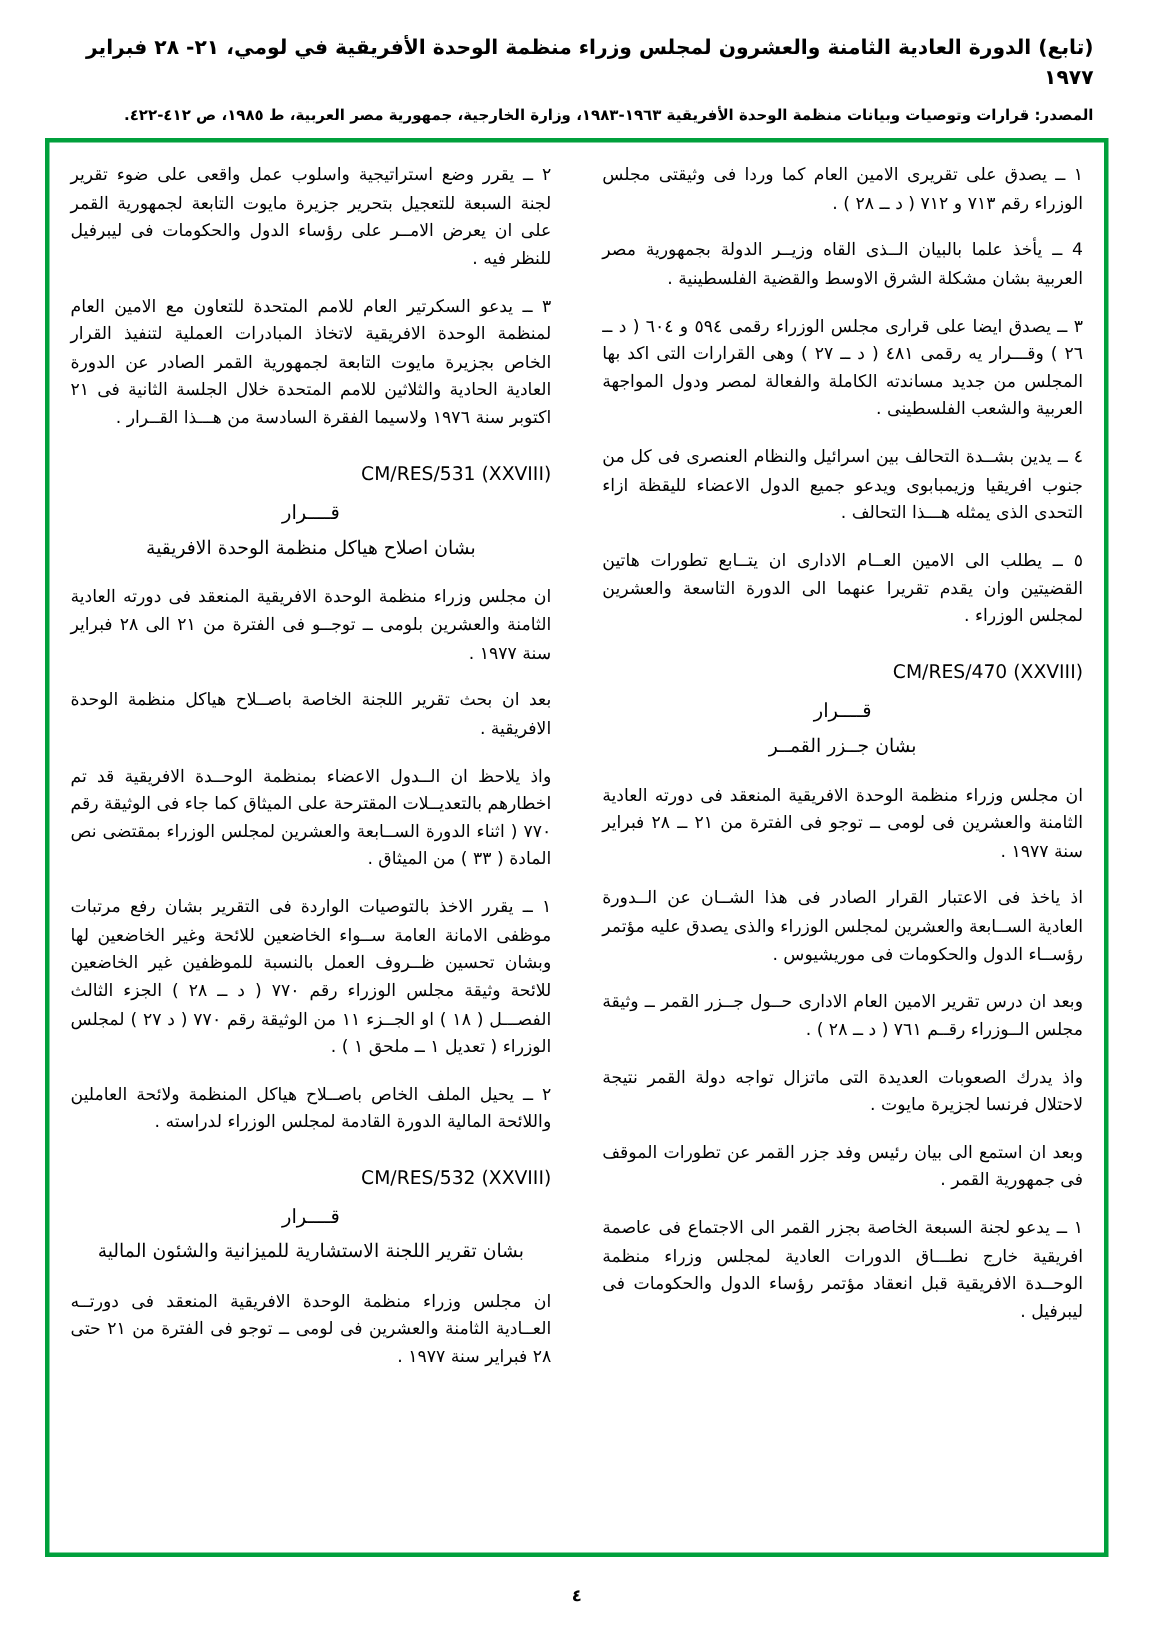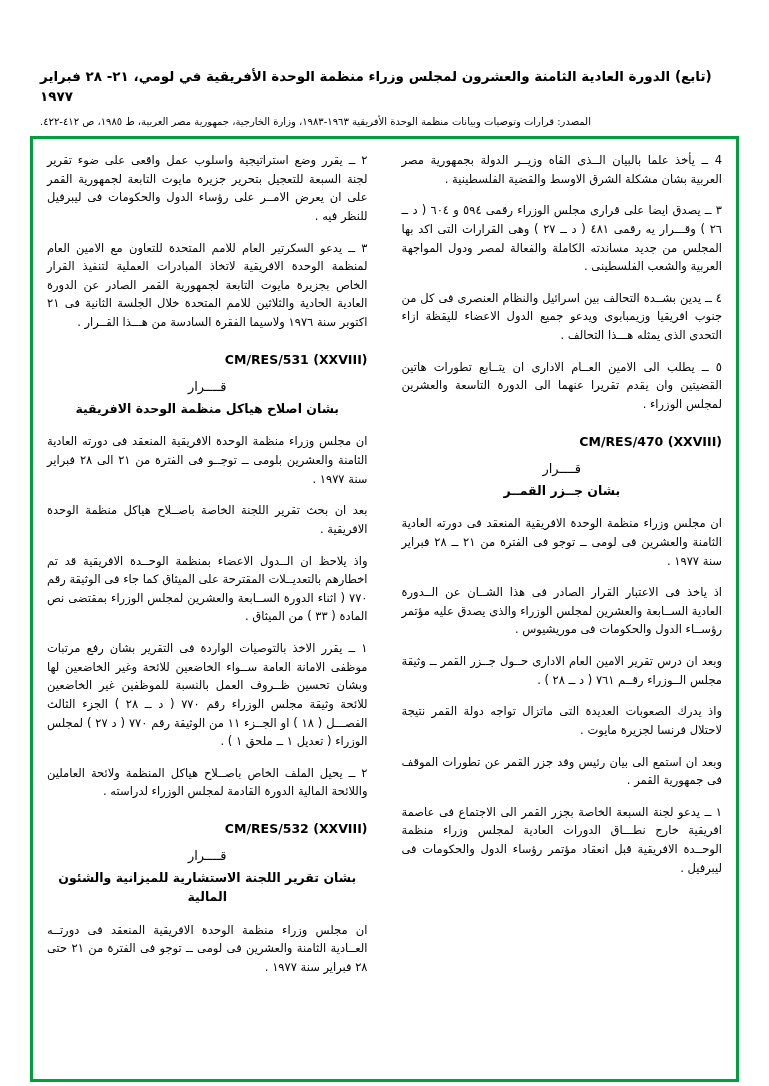--- a/index.html
+++ b/index.html
@@ -16,34 +16,33 @@
     overflow: hidden;
   }
   .page {
     width: 769px;
     height: 1086px;
     position: relative;
     box-sizing: border-box;
     padding: 0;
   }
   .header {
-    text-align: left;
+    text-align: right;
     padding: 22px 40px 0 40px;
-    margin-top: 44px;
   }
   .header-title {
     font-size: 13.5px;
     font-weight: bold;
     line-height: 1.5;
     letter-spacing: 0px;
     direction: rtl;
   }
   .header-source {
     font-size: 10px;
-    font-weight: normal;
+    font-weight: bold;
     line-height: 1.5;
     margin-top: 7px;
     direction: rtl;
   }
   .frame {
     position: absolute;
     top: 92px;
     right: 30px;
     left: 30px;
     bottom: 48px;
@@ -73,37 +72,37 @@
     font-size: 11.5px;
     line-height: 1.62;
     text-align: justify;
     text-justify: inter-word;
     direction: rtl;
   }
 
   .res-code {
     margin: 20px 0 12px 0;
     font-size: 12.5px;
-    font-weight: bold;
+    font-weight: normal;
     direction: ltr;
     text-align: right;
     unicode-bidi: isolate;
   }
   .res-word {
     margin: 6px 0 6px 0;
     text-align: center;
     font-size: 13px;
     font-weight: normal;
     letter-spacing: 3px;
   }
   .res-subject {
     margin: 0 0 14px 0;
     text-align: center;
     font-size: 12.5px;
-    font-weight: bold;
+    font-weight: normal;
     line-height: 1.5;
   }
   .page-number {
     position: absolute;
     bottom: 16px;
     left: 0;
     right: 0;
     text-align: center;
     font-size: 11px;
     font-weight: bold;
@@ -116,20 +115,21 @@
 
   <div class="header">
     <div class="header-title">(تابع) الدورة العادية الثامنة والعشرون لمجلس وزراء منظمة الوحدة الأفريقية في لومي، ٢١- ٢٨ فبراير ١٩٧٧</div>
     <div class="header-source">المصدر: قرارات وتوصيات وبيانات منظمة الوحدة الأفريقية ١٩٦٣-١٩٨٣، وزارة الخارجية، جمهورية مصر العربية، ط ١٩٨٥، ص ٤١٢-٤٢٢.</div>
   </div>
 
   <div class="frame">
     <div class="columns">
 
       <div class="col right">
+        <p class="para">١ ــ يصدق على تقريرى الامين العام كما وردا فى وثيقتى مجلس الوزراء رقم ٧١٣ و ٧١٢ ( د ــ ٢٨ ) .</p>
         <p class="para">4 ــ يأخذ علما بالبيان الــذى القاه وزيــر الدولة بجمهورية مصر العربية بشان مشكلة الشرق الاوسط والقضية الفلسطينية .</p>
         <p class="para">٣ ــ يصدق ايضا على قرارى مجلس الوزراء رقمى ٥٩٤ و ٦٠٤ ( د ــ ٢٦ ) وقـــرار يه رقمى ٤٨١ ( د ــ ٢٧ ) وهى القرارات التى اكد بها المجلس من جديد مساندته الكاملة والفعالة لمصر ودول المواجهة العربية والشعب الفلسطينى .</p>
         <p class="para">٤ ــ يدين بشــدة التحالف بين اسرائيل والنظام العنصرى فى كل من جنوب افريقيا وزيمبابوى ويدعو جميع الدول الاعضاء لليقظة ازاء التحدى الذى يمثله هـــذا التحالف .</p>
         <p class="para">٥ ــ يطلب الى الامين العــام الادارى ان يتــابع تطورات هاتين القضيتين وان يقدم تقريرا عنهما الى الدورة التاسعة والعشرين لمجلس الوزراء .</p>
 
         <div class="res-code">CM/RES/470 (XXVIII)</div>
         <div class="res-word">قــــرار</div>
         <div class="res-subject">بشان جــزر القمــر</div>
 
         <p class="para">ان مجلس وزراء منظمة الوحدة الافريقية المنعقد فى دورته العادية الثامنة والعشرين فى لومى ــ توجو فى الفترة من ٢١ ــ ٢٨ فبراير سنة ١٩٧٧ .</p>

